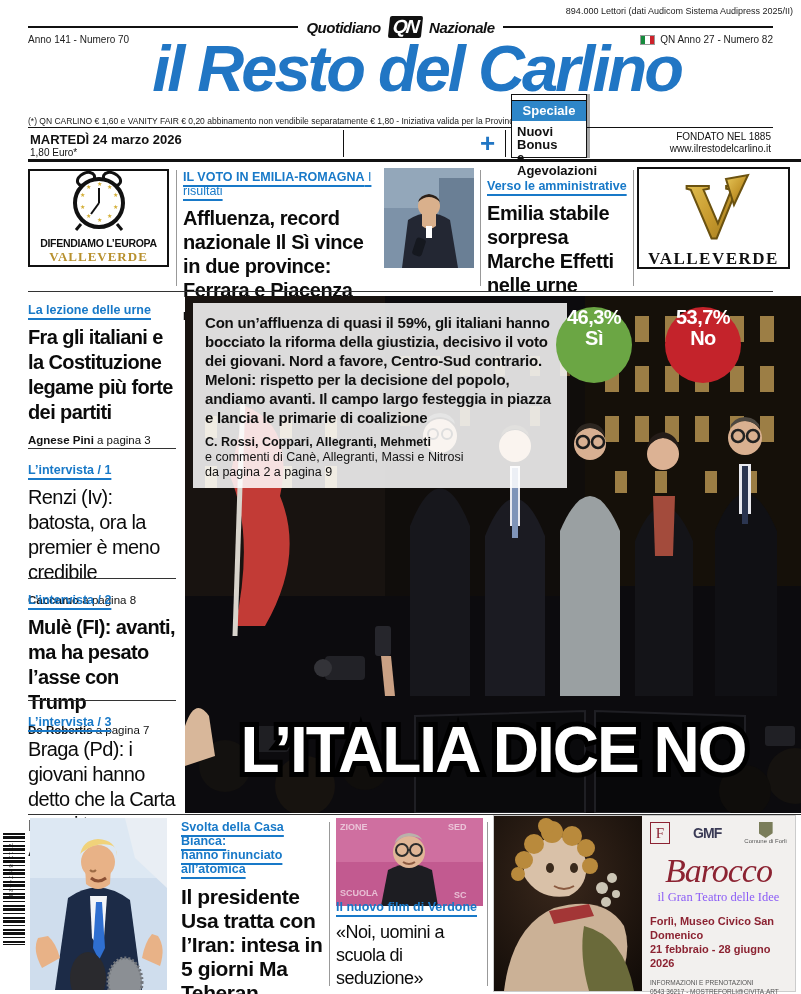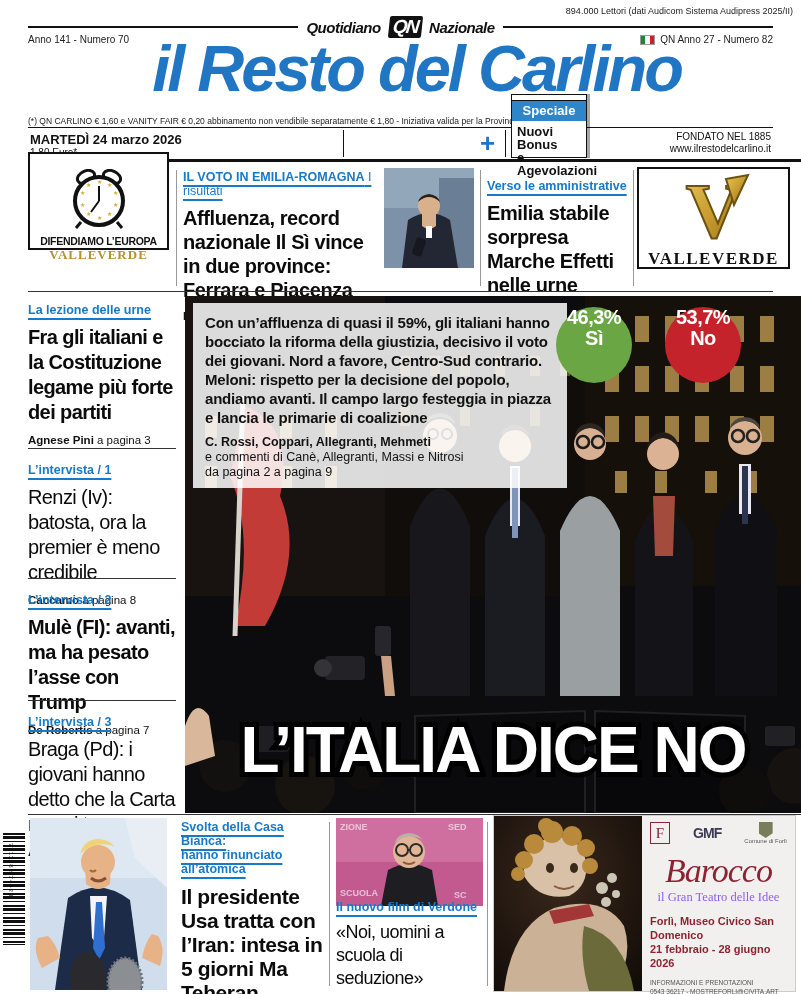--- a/index.html
+++ b/index.html
@@ -32,21 +32,21 @@
   .db-price { font-size:10px; }
   .db-div1 { position:absolute; left:315px; top:2px; height:27px; border-left:1px solid #111; }
   .db-edition { position:absolute; left:316px; width:160px; top:1px; text-align:center; font-size:24px; font-weight:bold; color:#2176c4; letter-spacing:-1px; }
   .db-plus { position:absolute; left:452px; top:0; font-size:26px; font-weight:bold; color:#2176c4; }
   .db-div2 { position:absolute; left:477px; top:2px; height:27px; border-left:1px solid #111; }
   .db-right { position:absolute; right:2px; top:3px; text-align:right; font-size:10px; line-height:12px; }
   .rule-thick { top:159px; left:28px; width:773px; border-top:3px solid #111; }
 
   
   .adbox { border:2px solid #111; background:#fff; text-align:center; }
-  .ad1 { left:28px; top:152px; width:141px; height:98px; padding-top:15px; }
+  .ad1 { left:28px; top:169px; width:141px; height:98px; padding-top:0; }
   .ad1-l1 { font-size:10.5px; font-weight:bold; letter-spacing:-0.3px; }
   .ad1-l2 { font-size:13px; font-weight:bold; font-family:"Liberation Serif",serif; color:#b8912f; letter-spacing:1px; }
   .vdiv { border-left:1px solid #999; }
   .kicker { display:inline-block; color:#1879c8; font-weight:bold; font-size:12.5px; text-decoration:underline; text-underline-offset:4px; text-decoration-thickness:1.5px; }
   .kicker .k2 { font-weight:normal; }
   .headline { font-weight:bold; color:#0b0b0b; letter-spacing:-0.4px; }
   .byline { font-size:11.5px; color:#111; }
   .byline b { font-weight:bold; }
   .story1 { left:183px; top:170px; width:196px; }
   .story1 .headline { font-size:20px; line-height:24px; margin:7px 0 8px; }

